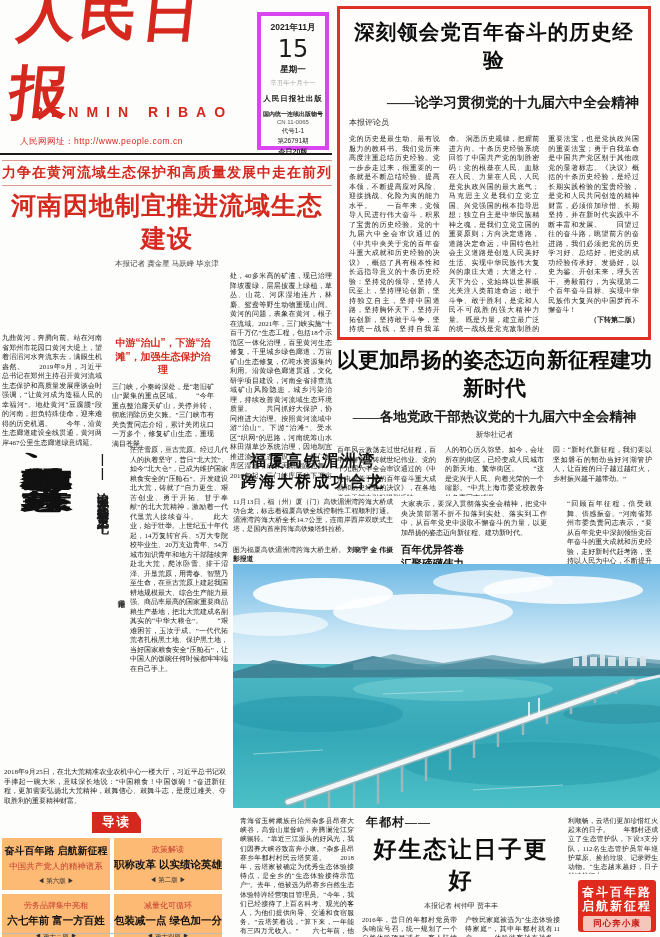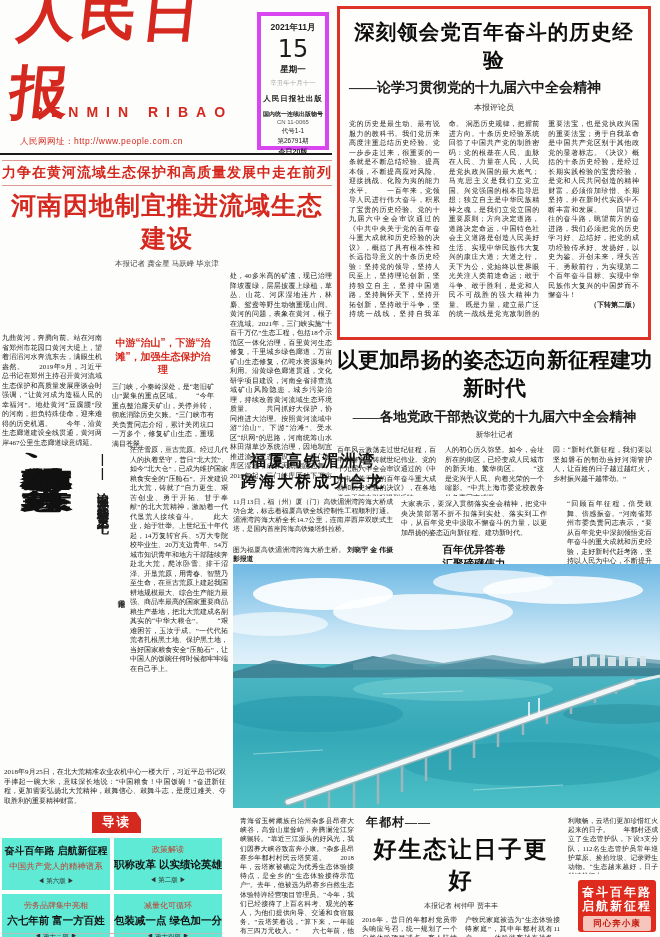--- a/index.html
+++ b/index.html
@@ -26,23 +26,23 @@
   .db-pages{font-size:7px;font-weight:bold;margin-top:1px;}
   .header-rule{position:absolute;left:0;top:153px;width:332px;height:2px;background:#1b1b1b;}
   
   .smalltext{font-size:7px;line-height:9.5px;text-align:justify;color:#222;
       font-family:"Liberation Serif",serif;overflow:hidden;}
   .jump{display:block;text-align:right;font-weight:bold;}
   
   .lead{position:absolute;left:337px;top:6px;width:314px;height:334px;border:3px solid #df3227;
       box-sizing:border-box;padding:9px 9px 6px;background:#fffefd;}
   .lead-title{font-size:20.5px;font-weight:bold;text-align:center;letter-spacing:1px;color:#0d0d0d;}
-  .lead-sub{font-size:14px;font-weight:bold;text-align:left;margin-top:5px;color:#1a1a1a;
-      font-family:"Liberation Serif",serif;}
-  .lead-byline{font-size:8px;text-align:center;margin:5px 0 7px;color:#333;}
+  .lead-sub{font-size:14px;font-weight:bold;text-align:right;margin-top:20px;color:#1a1a1a;
+      font-family:"Liberation Serif",serif;}
+  .lead-byline{font-size:8px;margin:5px 0 7px;color:#333;}
   .lead-cols{column-count:3;column-gap:9px;height:238px;font-size:7px;line-height:9.5px;
       text-align:justify;font-family:"Liberation Serif",serif;overflow:hidden;}
   
   .henan{position:absolute;left:2px;top:160px;width:330px;}
   .henan-kicker{border-top:1px solid #dc9a92;border-bottom:1px solid #dc9a92;color:#d5281e;
       font-weight:bold;font-size:14px;text-align:center;padding:3px 0;letter-spacing:1px;}
   .henan-title{color:#d5281e;font-size:25px;font-weight:bold;text-align:center;margin-top:3px;letter-spacing:1px;}
   .henan-byline{font-size:7.5px;color:#444;text-align:center;margin:4px 0 3px;}
   .henan-body{position:relative;height:208px;}
   .henan-badge{position:absolute;left:4px;top:26px;width:200px;height:27px;line-height:27px;
@@ -75,30 +75,30 @@
   .congress{position:absolute;left:337px;top:346px;width:315px;}
   .cong-title{font-size:21px;font-weight:bold;text-align:center;color:#0d0d0d;}
   .cong-sub{font-size:13.5px;font-weight:bold;text-align:center;margin-top:6px;
       font-family:"Liberation Serif",serif;}
   .cong-byline{font-size:7.5px;text-align:center;margin:4px 0 6px;color:#333;}
   .cong-row-top{display:flex;gap:9px;height:50px;}
   .cong-row-top .smalltext{flex:1;}
   .cong-row-bottom{display:flex;gap:20px;height:100px;margin-top:4px;margin-left:64px;}
   .cong-colA{width:146px;overflow:hidden;}
   .cong-colB{flex:1;}
-  .cong-subhead{font-size:10.5px;font-weight:bold;text-align:center;line-height:14px;margin:4px 0;color:#111;}
+  .cong-subhead{font-size:10.5px;font-weight:bold;text-align:left;line-height:14px;margin:4px 0;color:#111;}
   
   .photo{position:absolute;left:233px;top:564px;width:427px;height:244px;overflow:hidden;}
   
   .daodu{position:absolute;left:2px;top:812px;width:220px;}
   .daodu-tab{position:absolute;left:90px;top:0;background:#d5281e;color:#fff;font-weight:bold;
       font-size:12.5px;padding:2px 10px;letter-spacing:2px;
       clip-path:polygon(0 0,90% 0,100% 35%,100% 100%,0 100%);}
   .daodu-grid{padding-top:26px;display:grid;grid-template-columns:1fr 1fr;gap:4px;}
-  .daodu-cell{background:#5eead4;height:46px;text-align:center;padding-top:6px;box-sizing:content-box;}
+  .daodu-cell{background:#fdba74;height:46px;text-align:center;padding-top:6px;box-sizing:content-box;}
   .daodu-cell .top{color:#c43b30;font-size:8px;font-family:"Liberation Serif",serif;}
   .daodu-cell .main{font-weight:bold;font-size:10.5px;color:#111;margin-top:3px;}
   .daodu-cell:first-child .top{color:#111;font-weight:bold;font-size:10px;font-family:"Liberation Sans",sans-serif;}
   .daodu-cell:first-child .main{color:#c43b30;font-weight:normal;font-size:8.5px;
       font-family:"Liberation Serif",serif;}
   .daodu-cell .pg{font-size:6.5px;color:#333;margin-top:4px;}
   .village-col0{position:absolute;left:240px;top:816px;width:114px;height:118px;font-size:6.8px;line-height:9.2px;}
   .village-main{position:absolute;left:362px;top:814px;width:198px;}
   .vm-kicker{font-size:12px;font-weight:bold;letter-spacing:1px;margin-left:4px;
       font-family:"Liberation Serif",serif;}

